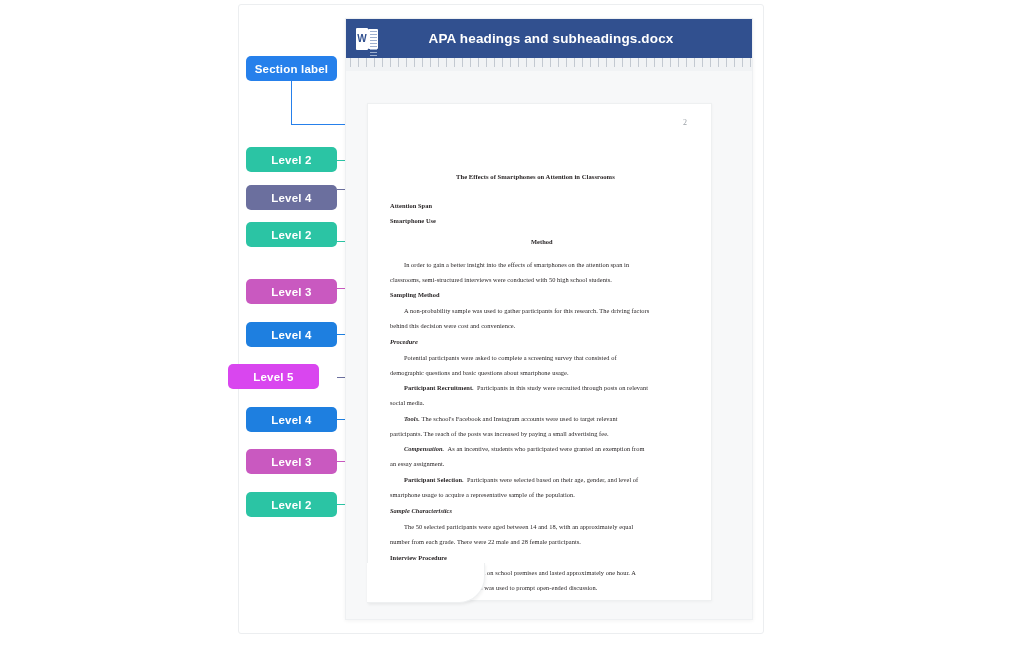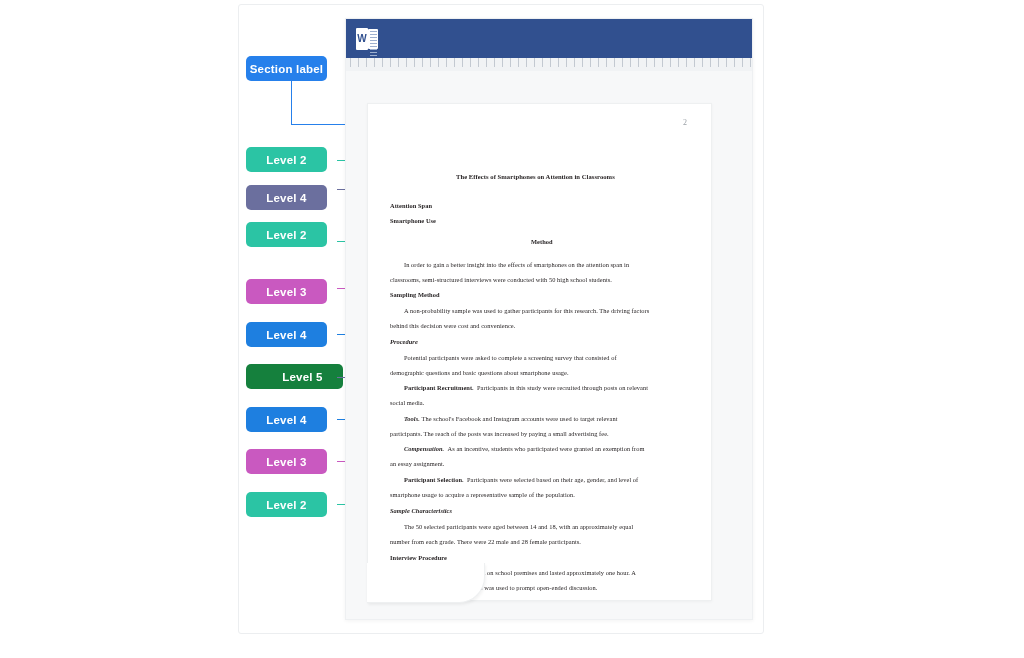--- a/index.html
+++ b/index.html
@@ -168,21 +168,21 @@
   .dt-bolditalic { font-weight: bold; font-style: italic; }
   .dt-body { font-weight: normal; }
   .dt-title {
     font-weight: bold;
     font-size: 6.6px;
   }
 
   
   .badge {
     position: absolute;
-    width: 81px;
+    width: 91px;
     height: 25px;
     border-radius: 5px;
     color: #ffffff;
     font-size: 11.5px;
     font-weight: bold;
     display: flex;
     align-items: center;
     justify-content: center;
     letter-spacing: 0.2px;
   }
@@ -232,21 +232,21 @@
 </div>
 <div class="badge" style="left:246px; top:222px; background:#2bc4a4;">
   <span>Level 2</span>
 </div>
 <div class="badge" style="left:246px; top:279px; background:#c959c0;">
   <span>Level 3</span>
 </div>
 <div class="badge" style="left:246px; top:322px; background:#1e7fe0;">
   <span>Level 4</span>
 </div>
-<div class="badge" style="left:246px; top:364px; background:#15803d;padding-left:16px;">
+<div class="badge" style="left:228px; top:364px; background:#d946ef;">
   <span>Level 5</span>
 </div>
 <div class="badge" style="left:246px; top:407px; background:#1e7fe0;">
   <span>Level 4</span>
 </div>
 <div class="badge" style="left:246px; top:449px; background:#c959c0;">
   <span>Level 3</span>
 </div>
 <div class="badge" style="left:246px; top:492px; background:#2bc4a4;">
   <span>Level 2</span>
@@ -315,20 +315,21 @@
           <i></i>
           <i></i>
           <i></i>
           <i></i>
           <i></i>
           <i></i>
           <i></i>
           <i></i>
         </div>
     </div>
+    <div id="word-title-text">APA headings and subheadings.docx</div>
   </div>
 
   <div id="word-ruler">
       <div class="tick" style="left: 4px;"></div>
       <div class="tick" style="left: 12px;"></div>
       <div class="tick" style="left: 20px;"></div>
       <div class="tick" style="left: 28px;"></div>
       <div class="tick" style="left: 36px;"></div>
       <div class="tick" style="left: 44px;"></div>
       <div class="tick" style="left: 52px;"></div>

